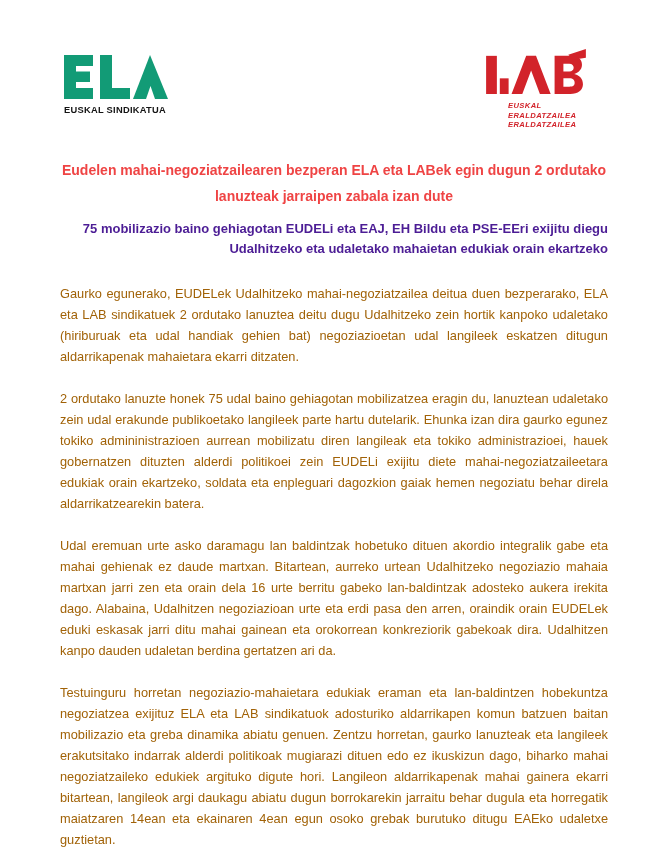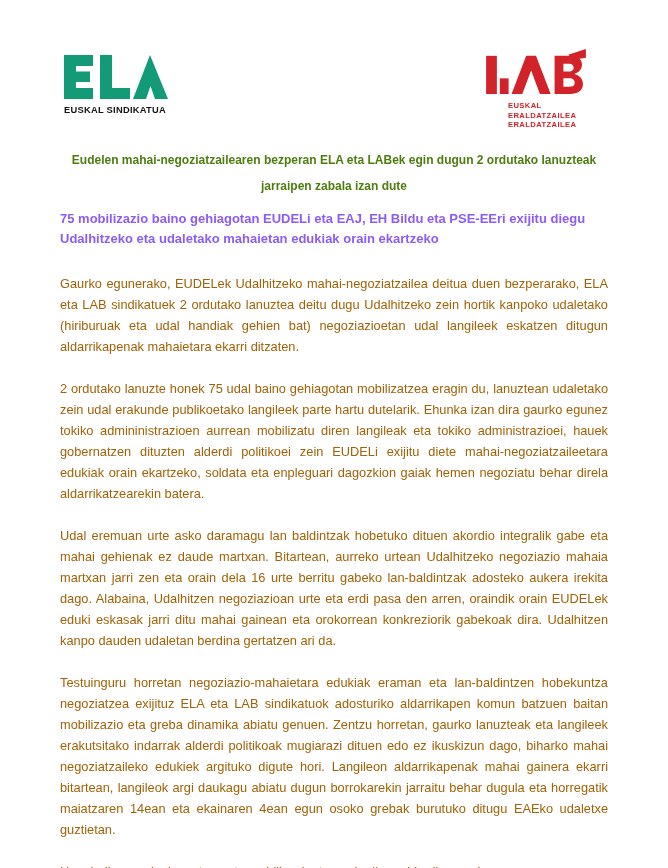--- a/index.html
+++ b/index.html
@@ -21,42 +21,43 @@
     font-size: 9.3px;
     letter-spacing: 0.28px;
     color: #141414;
     margin-top: 2px;
     white-space: nowrap;
   }
   .lab-logo { position: absolute; left: 486px; top: 49px; width: 104px; }
   .lab-tagline {
     margin: 3px 0 0 22px;
     color: #d2232a;
+    font-style: italic;
     font-weight: bold;
     font-size: 7.6px;
     line-height: 9.6px;
     letter-spacing: 0.4px;
     white-space: nowrap;
   }
   main { padding: 0 60px; }
   .title {
-    margin-top: 30px;
-    font-size: 12px;
+    margin-top: 40px;
+    font-size: 14px;
     line-height: 26px;
     font-weight: bold;
     text-align: center;
-    color: #4d7c0f;
+    color: #ef4444;
   }
   .subtitle {
     margin-top: 10px;
     font-size: 13px;
     line-height: 20px;
     font-weight: bold;
-    text-align: left;
-    color: #8b5cf6;
+    text-align: right;
+    color: #4c1d95;
   }
   .body-para {
     margin-top: 21px;
     font-size: 12.8px;
     line-height: 21px;
     text-align: justify;
     color: #a16207;
   }
   .body-para.first { margin-top: 24px; }
 </style>

